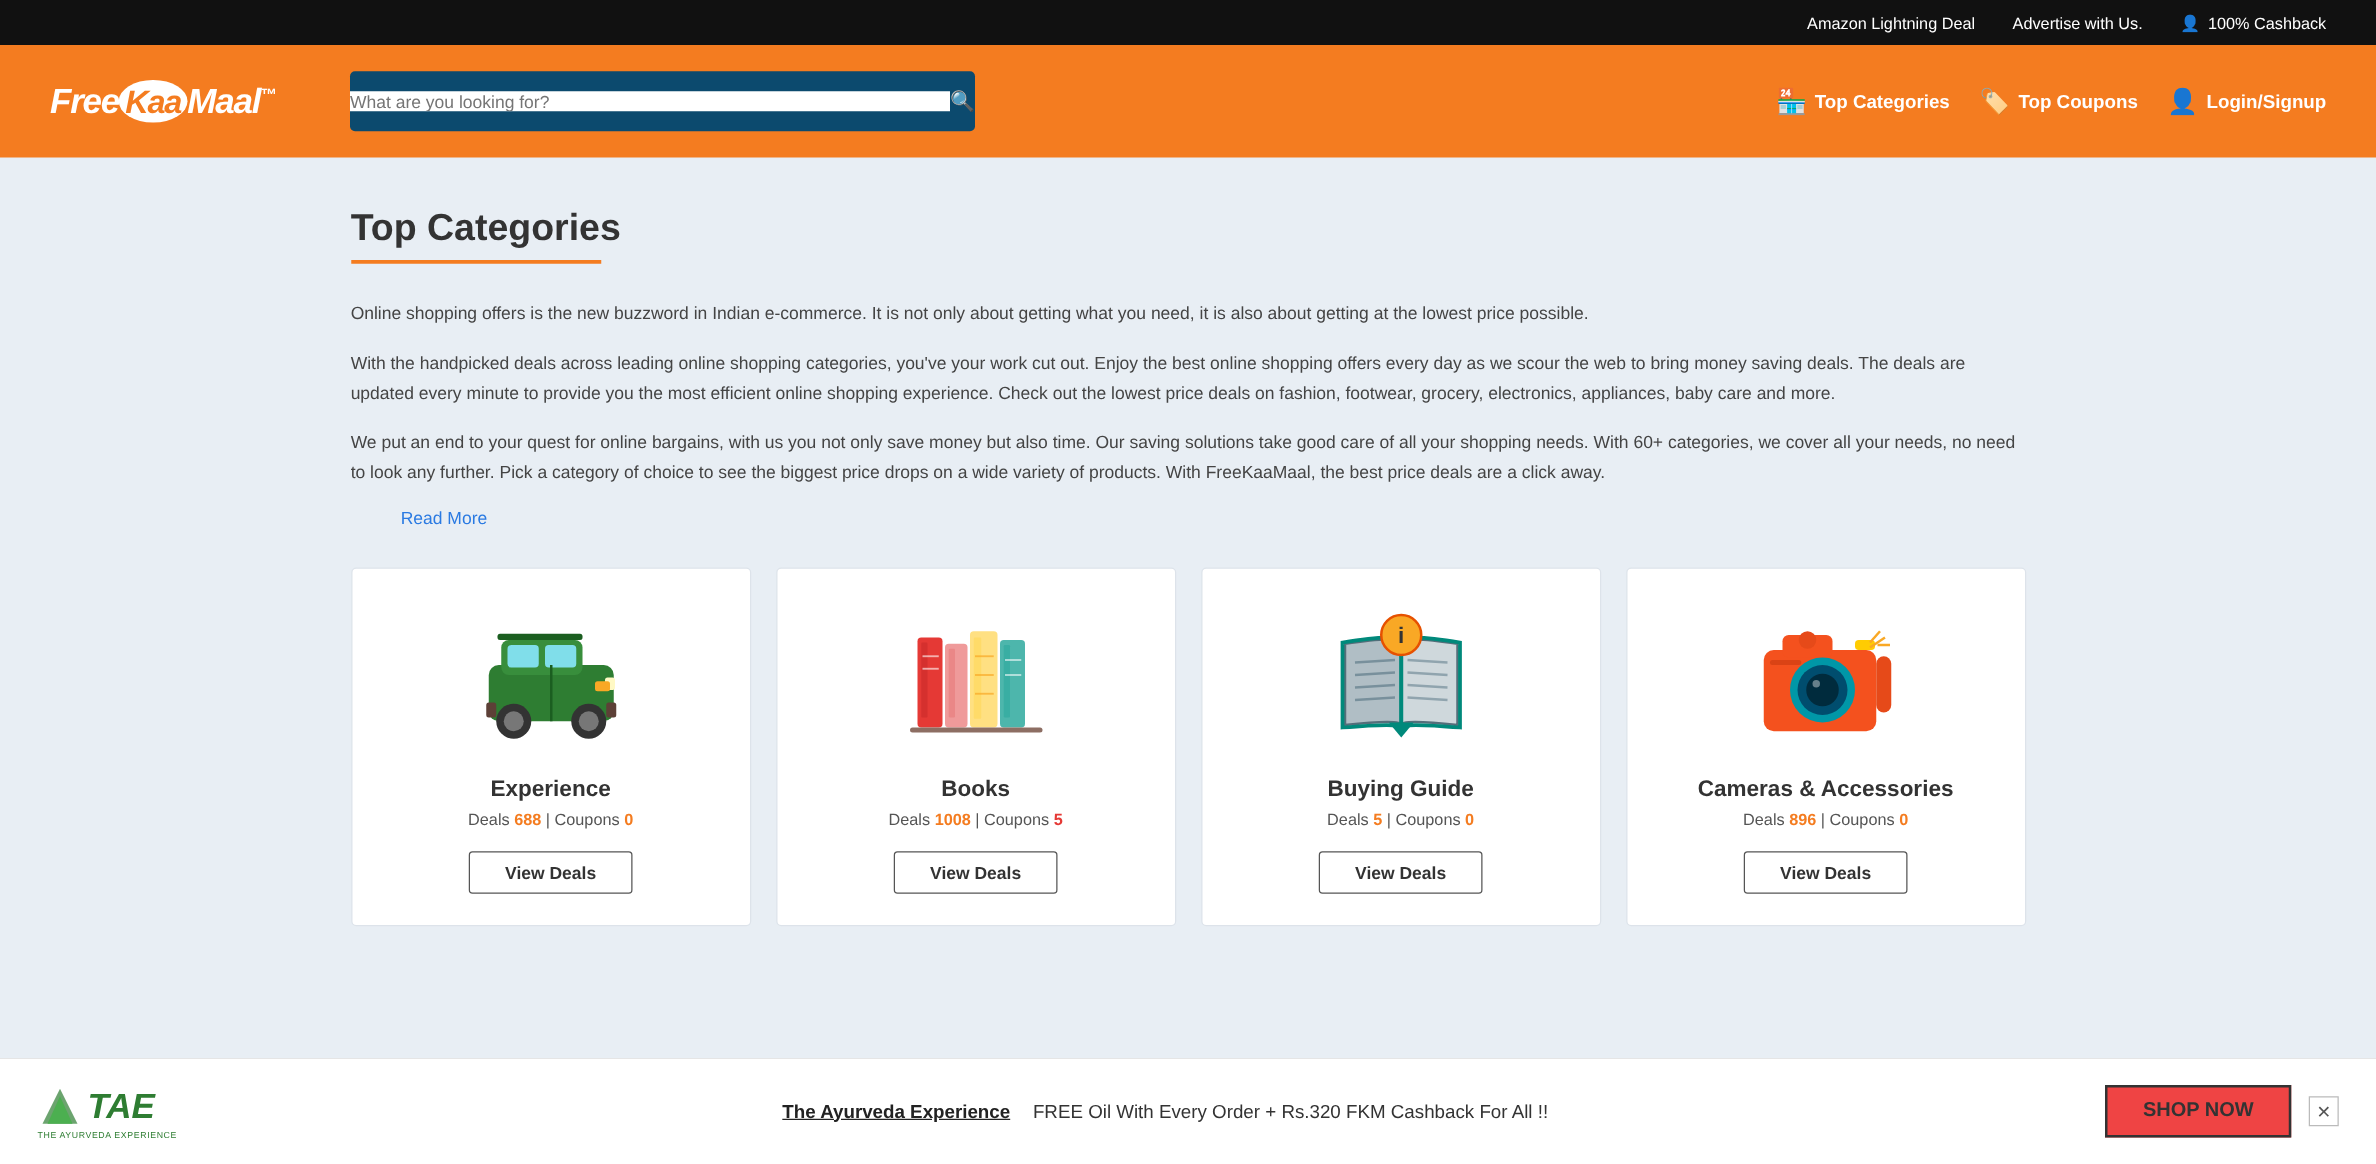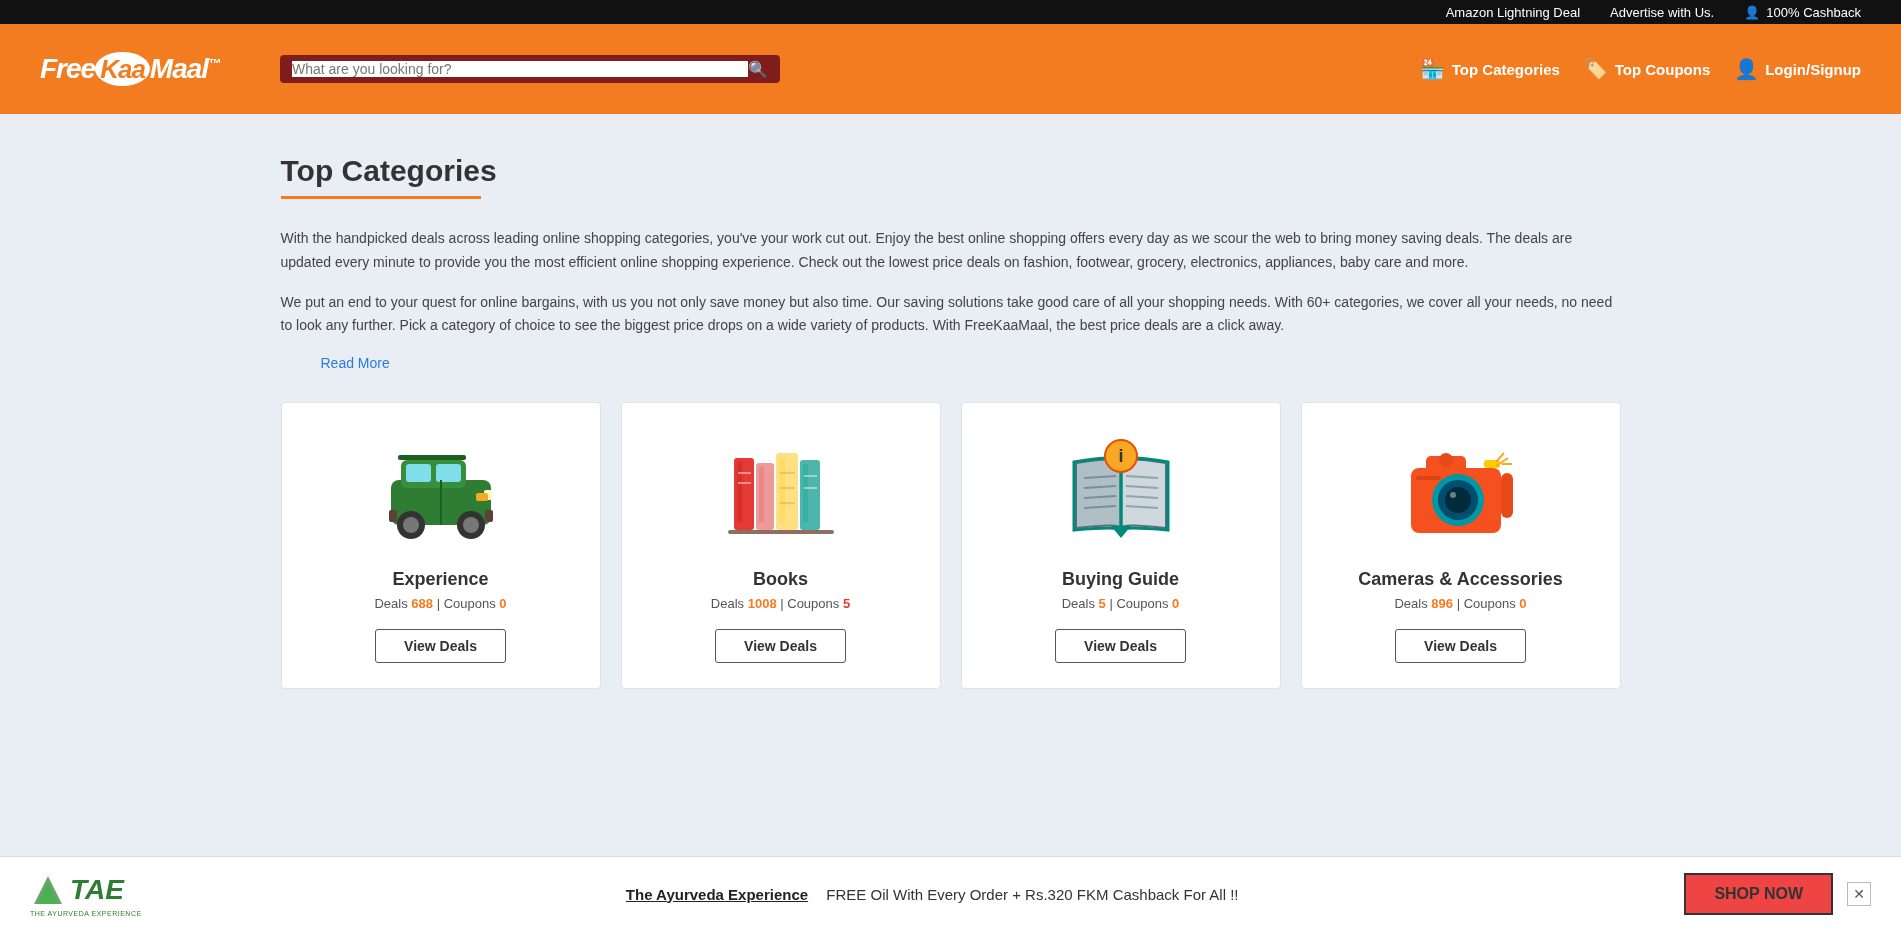--- a/index.html
+++ b/index.html
@@ -6,21 +6,21 @@
     body { font-family: Arial, sans-serif; background: #e8eef4; min-width: 1200px; }
 
     
     .top-bar {
       background: #111;
       color: #fff;
       display: flex;
       justify-content: flex-end;
       align-items: center;
       padding: 0 40px;
-      height: 24px;
+      height: 36px;
       gap: 30px;
       font-size: 13px;
     }
     .top-bar a {
       color: #fff;
       text-decoration: none;
       cursor: pointer;
     }
     .cashback-item { display: flex; align-items: center; gap: 6px; }
 
@@ -44,24 +44,24 @@
       color: #fff;
       letter-spacing: -1px;
       font-style: italic;
     }
 
     .search-bar {
       flex: 1;
       max-width: 500px;
       display: flex;
       align-items: center;
-      background: #7f1d1d;
+      background: #0c4a6e;
       border-radius: 4px;
-      padding: 0 12px;
-      height: 28px;
+      padding: 0 0;
+      height: 48px;
     }
     .search-bar input {
       border: none;
       outline: none;
       width: 100%;
       font-size: 14px;
       color: #999;
     }
     .search-icon { color: #aaa; font-size: 16px; }
 
@@ -170,21 +170,21 @@
     .bottom-banner {
       position: fixed;
       bottom: 0;
       left: 0;
       right: 0;
       background: #fff;
       border-top: 1px solid #ddd;
       display: flex;
       align-items: center;
       padding: 12px 30px;
-      height: 75px;
+      height: 85px;
       z-index: 100;
     }
     .banner-logo {
       display: flex;
       align-items: center;
       margin-right: 20px;
       min-width: 150px;
     }
     .banner-text {
       flex: 1;
@@ -261,20 +261,21 @@
       <span class="nav-icon">👤</span>
       <span>Login/Signup</span>
     </a>
   </nav>
 </div>
 
 <div class="main-content">
   <h1 class="section-title">Top Categories</h1>
   <div class="title-underline"></div>
 
+  <p class="description-text">Online shopping offers is the new buzzword in Indian e-commerce. It is not only about getting what you need, it is also about getting at the lowest price possible.</p>
   <p class="description-text">With the handpicked deals across leading online shopping categories, you've your work cut out. Enjoy the best online shopping offers every day as we scour the web to bring money saving deals. The deals are updated every minute to provide you the most efficient online shopping experience. Check out the lowest price deals on fashion, footwear, grocery, electronics, appliances, baby care and more.</p>
   <p class="description-text">We put an end to your quest for online bargains, with us you not only save money but also time. Our saving solutions take good care of all your shopping needs. With 60+ categories, we cover all your needs, no need to look any further. Pick a category of choice to see the biggest price drops on a wide variety of products. With FreeKaaMaal, the best price deals are a click away.</p>
   <a class="read-more">Read More</a>
 
   <div class="categories-grid">
 
     <div class="category-card">
       <div class="category-icon">
         <svg width="130" height="110" viewBox="0 0 130 110">
 

